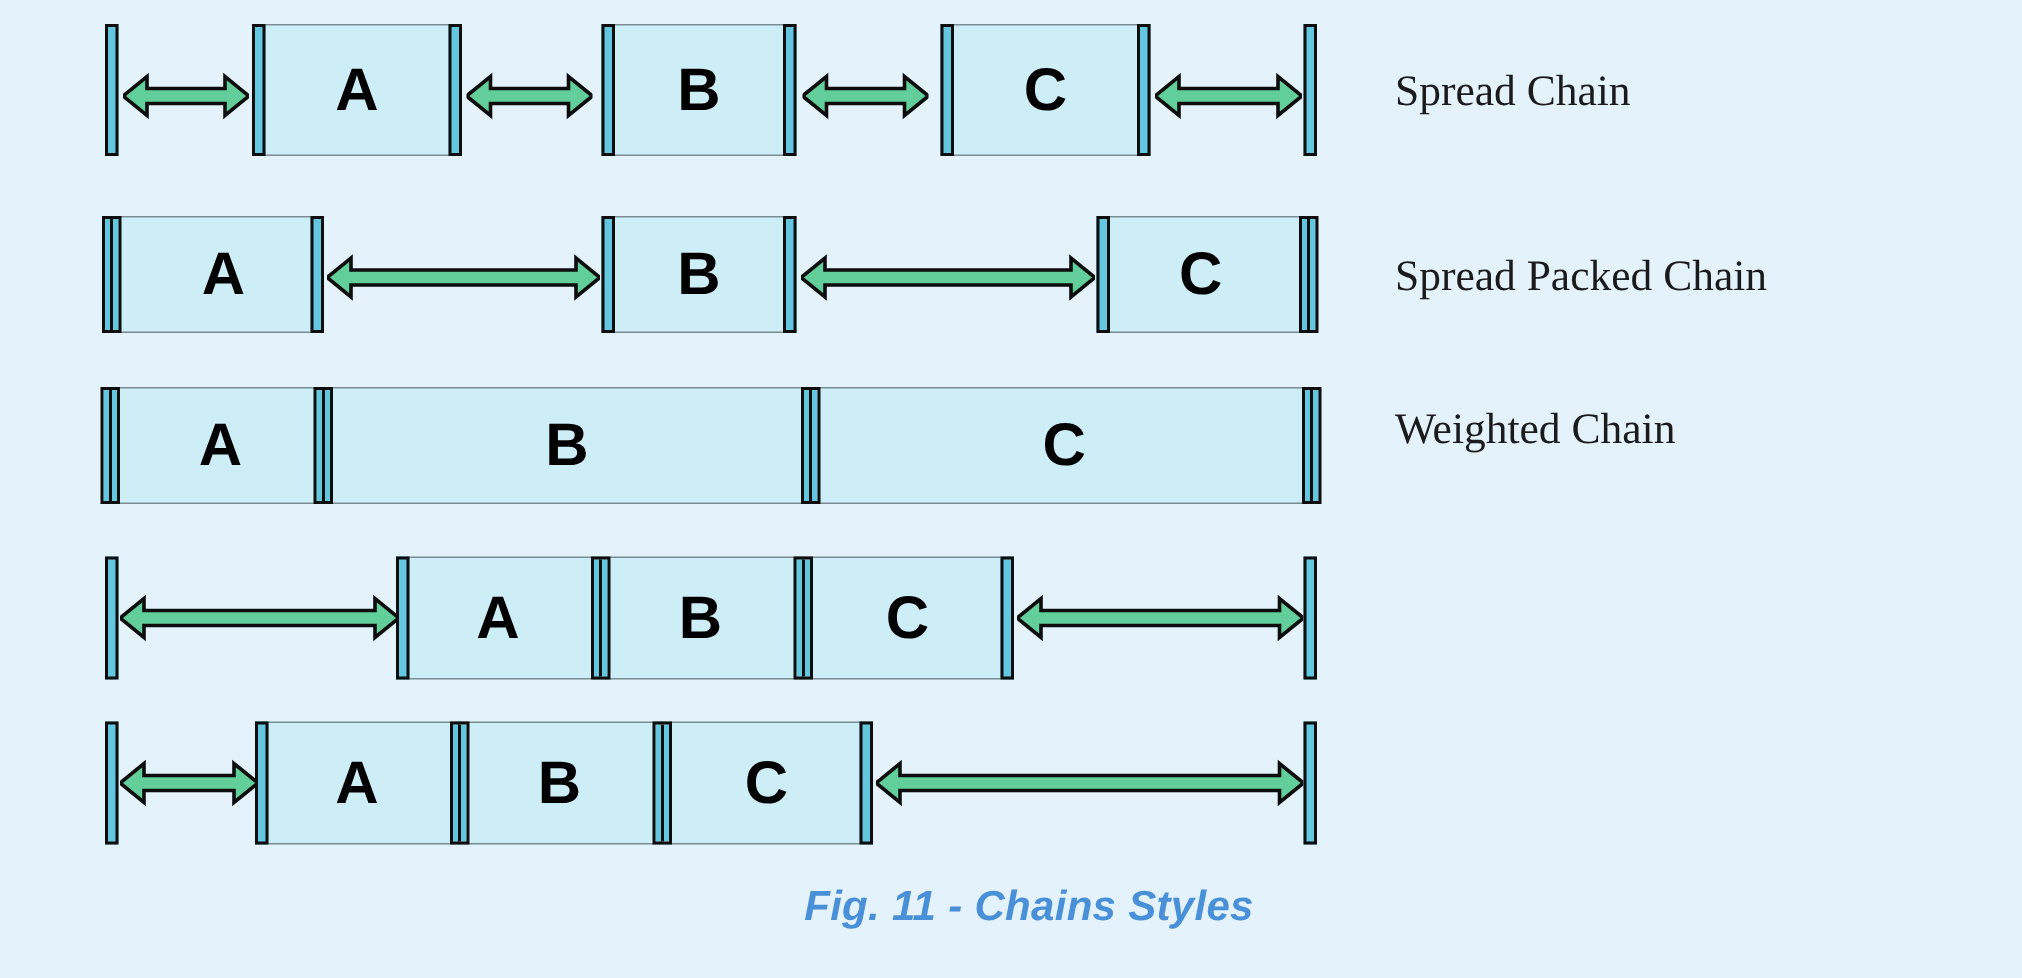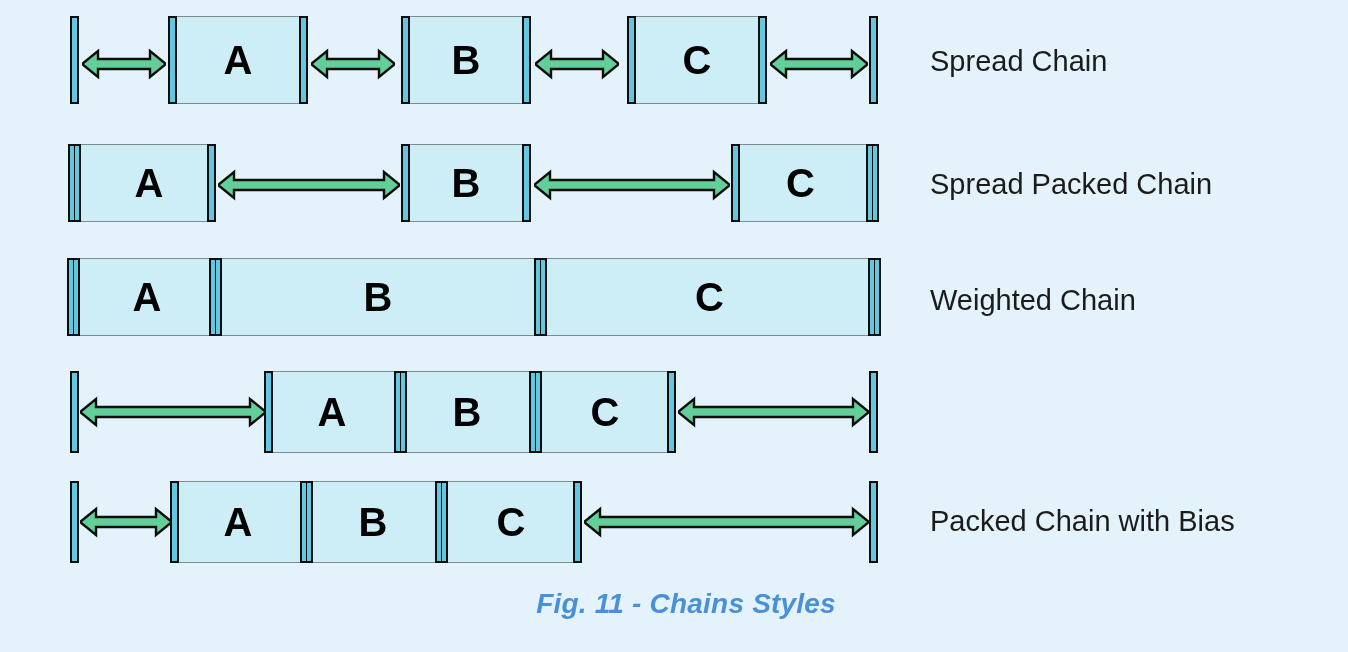--- a/index.html
+++ b/index.html
@@ -62,21 +62,21 @@
   
   .arrow {
     position: absolute;
     height: 34px;
   }
   .arrow svg { display: block; width: 100%; height: 100%; }
   
   .style-name {
     position: absolute;
     left: 930px;
-    font-family: Liberation Sans, sans-serif;
+    font-family: Liberation Serif, serif;
     font-size: 29px;
     color: #1b1b1b;
     white-space: nowrap;
   }
   
   #caption {
     position: absolute;
     left: 12px;
     top: 588px;
     width: 1348px;
@@ -192,21 +192,21 @@
 
     <div class="box" style="left:540px;top:18px;width:339px;height:78px;">
       <span class="box-label">C</span>
     </div>
 
     <div class="bar dbl" style="left:67px;top:18px;width:13px;height:78px;"></div>
     <div class="bar dbl" style="left:209px;top:18px;width:13px;height:78px;"></div>
     <div class="bar dbl" style="left:534px;top:18px;width:13px;height:78px;"></div>
     <div class="bar dbl" style="left:868px;top:18px;width:13px;height:78px;"></div>
 
-    <div class="style-name" style="top:44px;text-align:right;">Weighted Chain</div>
+    <div class="style-name" style="top:30px;text-align:right;">Weighted Chain</div>
   </div>
 
   <div class="row" style="top:355px;height:112px;">
 
     <div class="bar" style="left:70px;top:16px;width:9px;height:82px;"></div>
 
     <div class="arrow" style="left:80px;top:40px;width:186px;">
       <svg viewBox="0 0 186 34" preserveAspectRatio="none">
         <polygon points="0,17 16,4 16,12 170,12 170,4 186,17 170,30 170,22 16,22 16,30" fill="#62cf9b" stroke="#0d0d0d" stroke-width="2.4" stroke-linejoin="miter"></polygon>
       </svg>
@@ -261,18 +261,17 @@
     <div class="bar" style="left:573px;top:16px;width:9px;height:82px;"></div>
 
     <div class="arrow" style="left:584px;top:40px;width:285px;">
       <svg viewBox="0 0 285 34" preserveAspectRatio="none">
         <polygon points="0,17 16,4 16,12 269,12 269,4 285,17 269,30 269,22 16,22 16,30" fill="#62cf9b" stroke="#0d0d0d" stroke-width="2.4" stroke-linejoin="miter"></polygon>
       </svg>
     </div>
 
     <div class="bar" style="left:869px;top:16px;width:9px;height:82px;"></div>
 
-    <div class="style-name" style="top:40px;">Packed Chain with Bias</div>
   </div>
 
   <div id="caption">Fig. 11 - Chains Styles</div>
 
 </div>
 
 </body></html>

